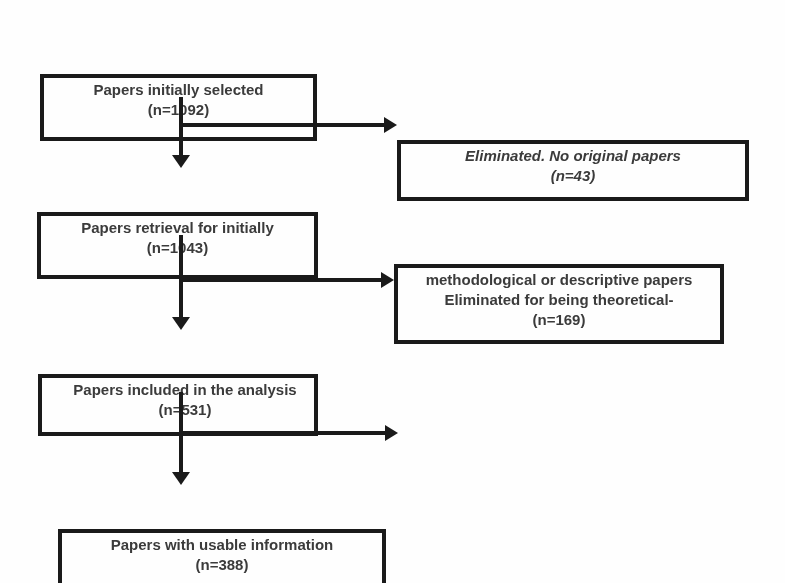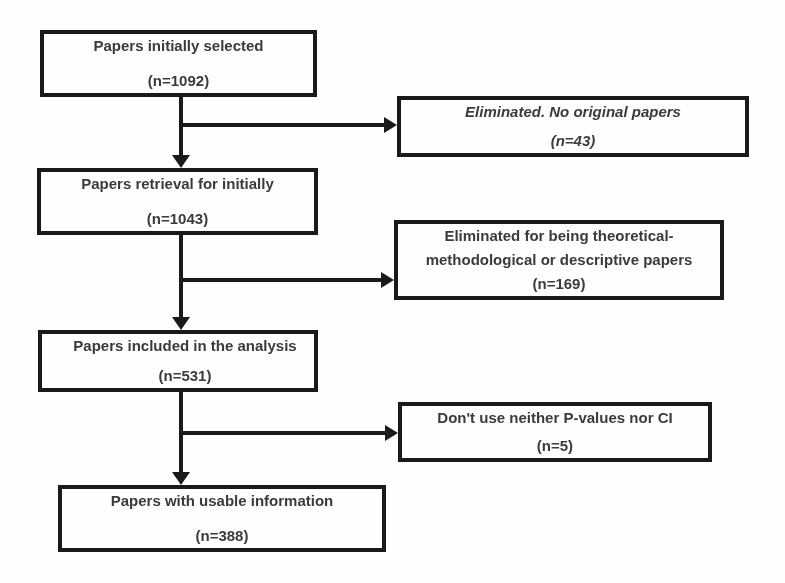--- a/index.html
+++ b/index.html
@@ -16,27 +16,28 @@
     overflow: hidden;
   }
   .flow-box {
     position: absolute;
     box-sizing: border-box;
     border: 4px solid #1a1a1a;
     background: #fefefe;
     display: flex;
     flex-direction: column;
     align-items: center;
-    justify-content: space-between;
+    justify-content: flex-start;
     text-align: center;
     color: #3b3b3b;
     font-weight: bold;
     font-size: 15px;
     line-height: 1.32;
     padding: 2px 6px;
+    margin-top: 44px;
   }
   .flow-box span { display: block; white-space: nowrap; }
   .connector {
     position: absolute;
     background: #1a1a1a;
   }
   .arrowhead-down {
     position: absolute;
     width: 0;
     height: 0;
@@ -94,34 +95,30 @@
     <span>Eliminated. No original papers</span>
     <span>(n=43)</span>
   </div>
 
   <div class="flow-box" id="box-retrieval">
     <span>Papers retrieval for initially</span>
     <span>(n=1043)</span>
   </div>
 
   <div class="flow-box" id="box-theoretical">
+    <span>methodological or descriptive papers</span>
     <span>Eliminated for being theoretical-</span>
-    <span>methodological or descriptive papers</span>
     <span>(n=169)</span>
   </div>
 
   <div class="flow-box" id="box-included">
     <span>Papers included in the analysis</span>
     <span>(n=531)</span>
   </div>
 
-  <div class="flow-box" id="box-no-pvalues">
-    <span>Don't use neither P-values nor CI</span>
-    <span>(n=5)</span>
-  </div>
 
   <div class="flow-box" id="box-usable">
     <span>Papers with usable information</span>
     <span>(n=388)</span>
   </div>
 
   <div class="connector" id="v-line-1"></div>
   <div class="arrowhead-down" id="v-arrow-1"></div>
 
   <div class="connector" id="v-line-2"></div>

